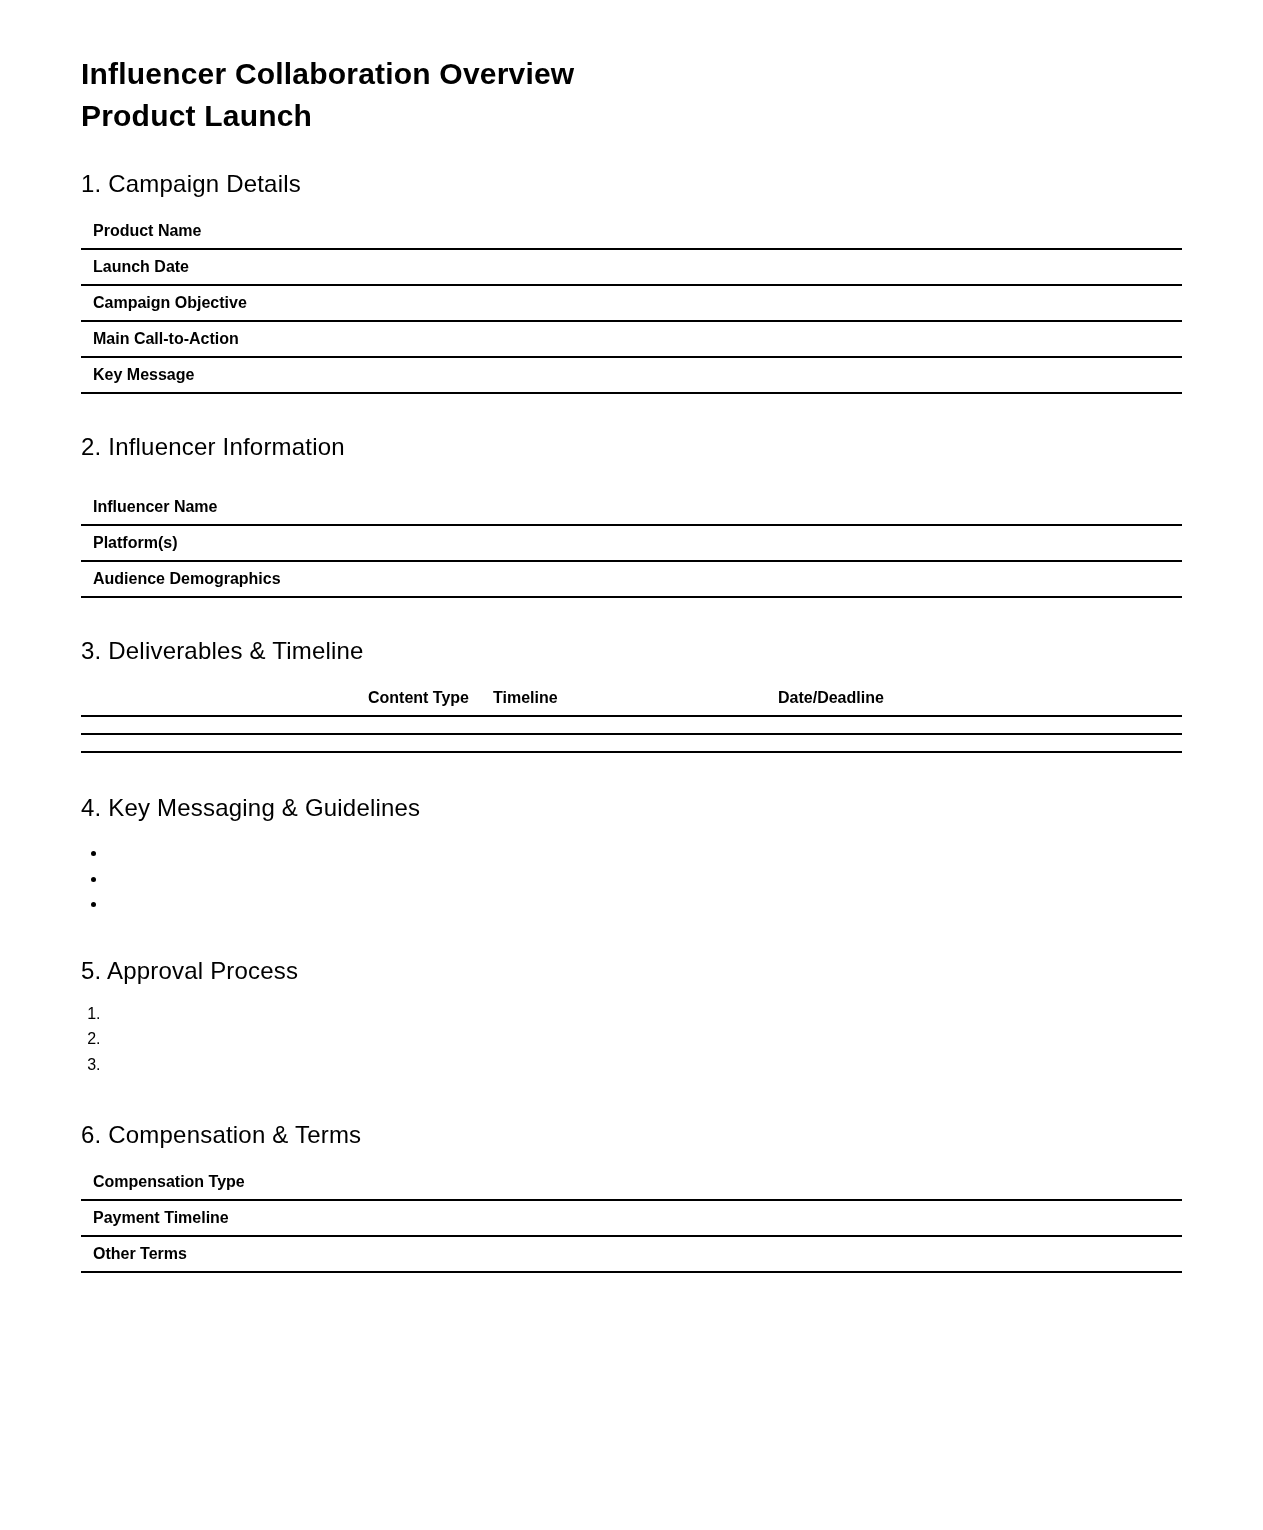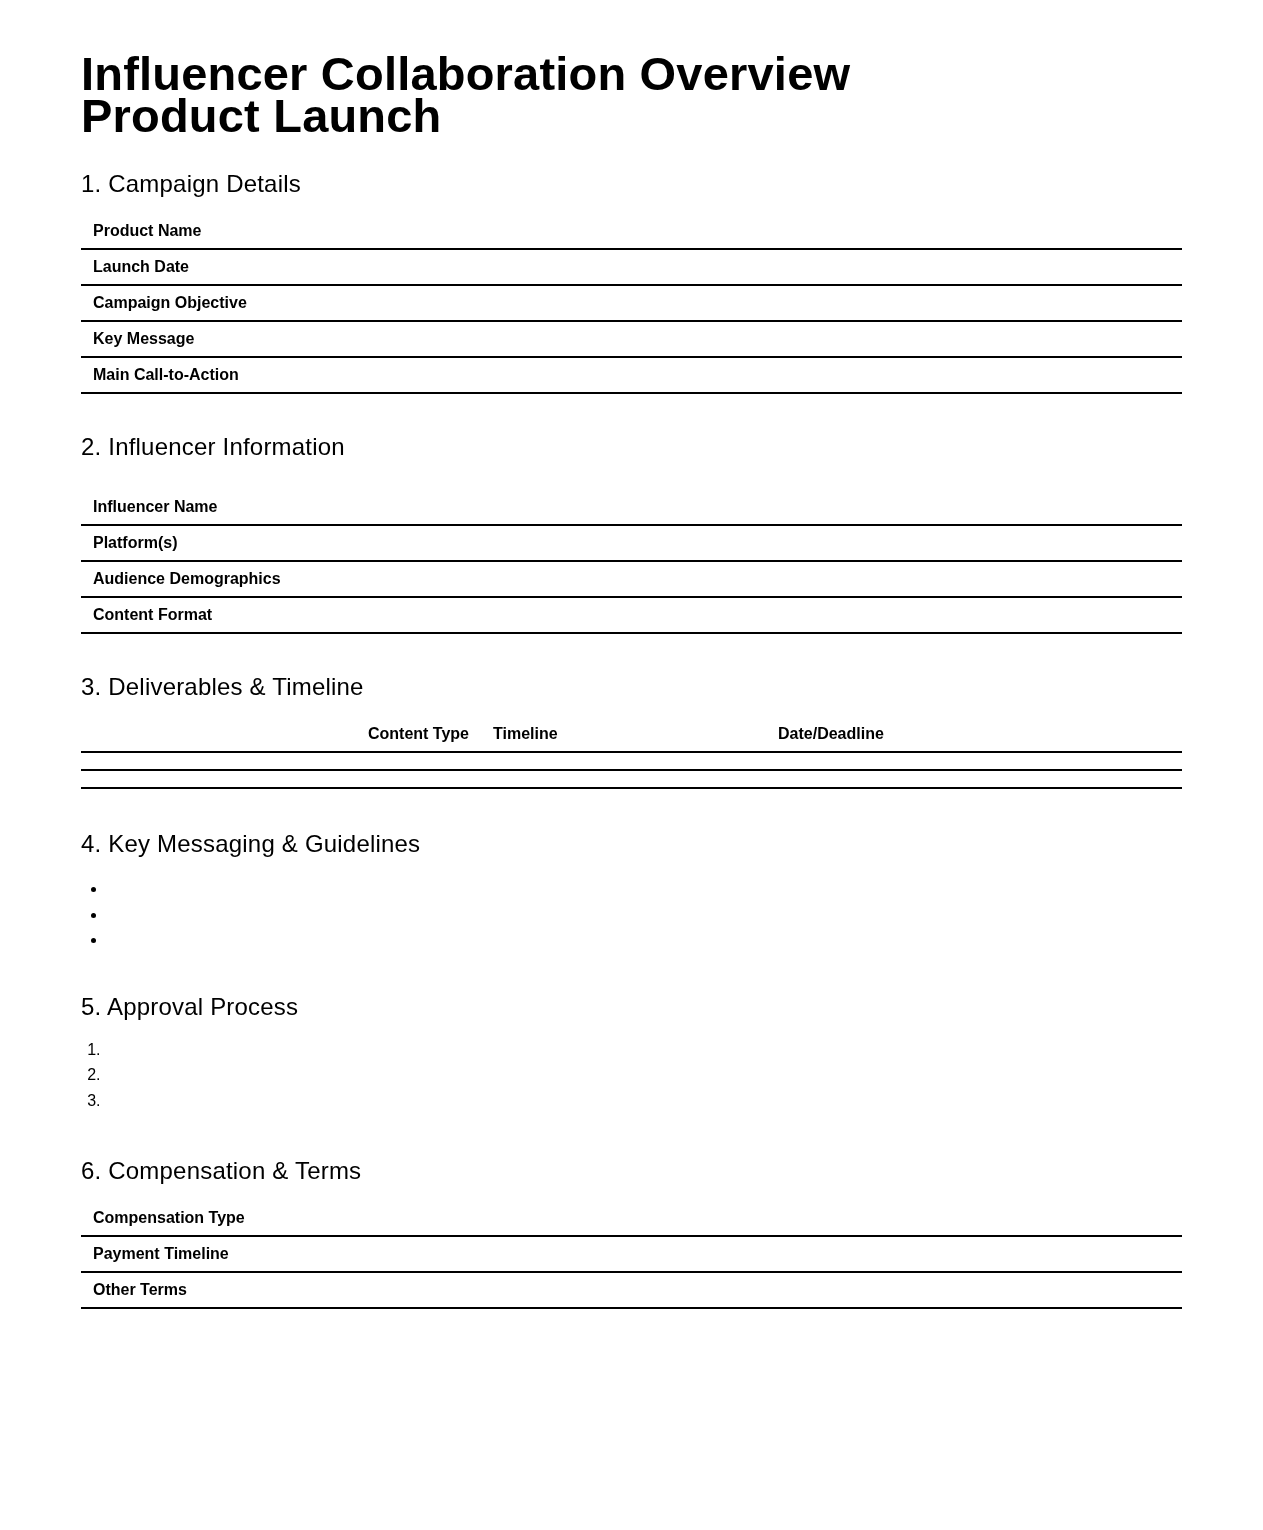--- a/index.html
+++ b/index.html
@@ -3,21 +3,21 @@
 <meta charset="utf-8">
 <style>
   html, body { margin: 0; padding: 0; background: #ffffff; }
   body {
     width: 1263px; height: 1530px;
     font-family: "Liberation Sans", sans-serif;
     color: #000;
   }
   .page { position: absolute; left: 81px; top: 0; width: 1101px; }
   h1 {
-    font-size: 47px; font-weight: bold; line-height: 42px;
+    font-size: 30px; font-weight: bold; line-height: 42px;
     margin: 53px 0 0 0; letter-spacing: 0.2px;
   }
   h2 {
     font-size: 24px; font-weight: normal; line-height: 30px;
     margin: 0; letter-spacing: 0.2px;
   }
   table { width: 1101px; border-collapse: collapse; }
   td, th {
     font-size: 16px; font-weight: bold; text-align: left;
     padding: 0 12px; height: 34px;
@@ -48,47 +48,43 @@
         </tr>
     <tr>
           <td>Launch Date</td>
           <td></td>
         </tr>
     <tr>
           <td>Campaign Objective</td>
           <td></td>
         </tr>
     <tr>
-          <td>Key Message</td>
+          <td>Main Call-to-Action</td>
           <td></td>
         </tr>
     <tr>
-          <td>Main Call-to-Action</td>
+          <td>Key Message</td>
           <td></td>
         </tr>
   </tbody>
     </table>
 
   <h2 style="margin-top:38px;">2. Influencer Information</h2>
   <table class="kv" style="margin-top:28px;">
     <tbody>
         <tr>
           <td>Influencer Name</td>
           <td></td>
         </tr>
     <tr>
           <td>Platform(s)</td>
           <td></td>
         </tr>
     <tr>
           <td>Audience Demographics</td>
-          <td></td>
-        </tr>
-    <tr>
-          <td>Content Format</td>
           <td></td>
         </tr>
   </tbody>
     </table>
 
   <h2 style="margin-top:38px;">3. Deliverables &amp; Timeline</h2>
   <table class="deliv" style="margin-top:15px;">
     <tbody>
         <tr>
       <th style="width:376px;text-align:right;">Content Type</th>

